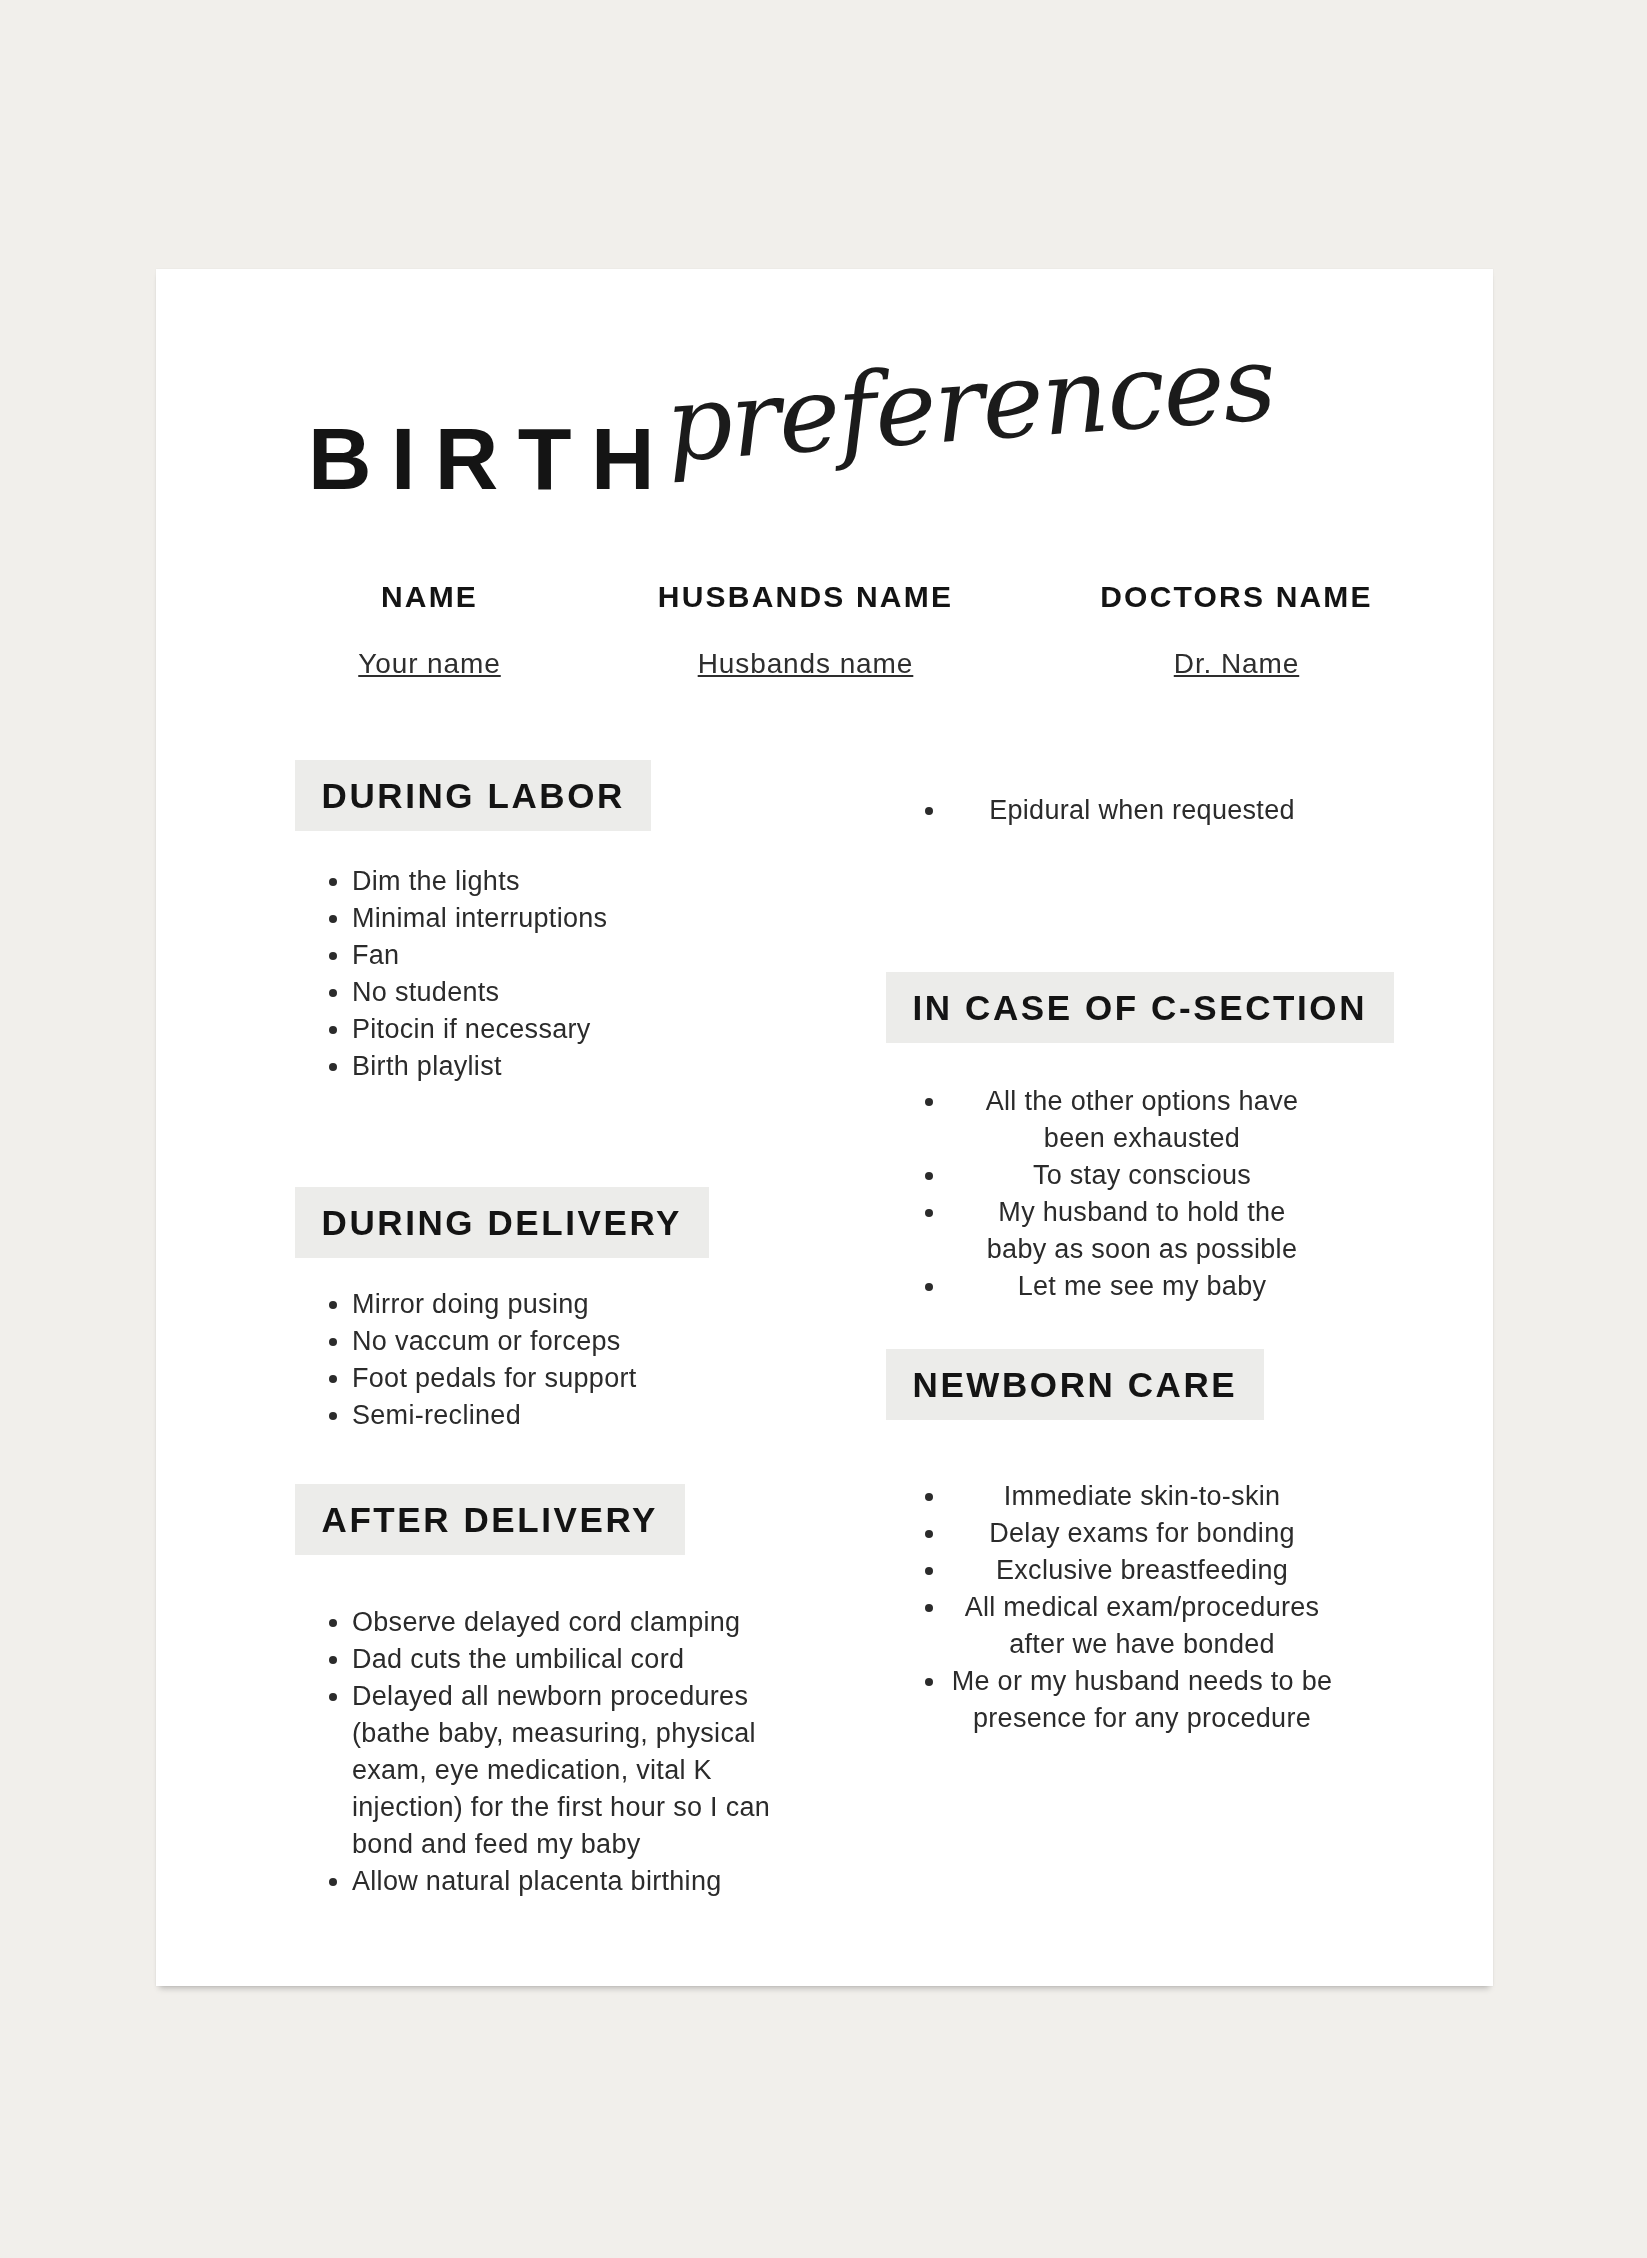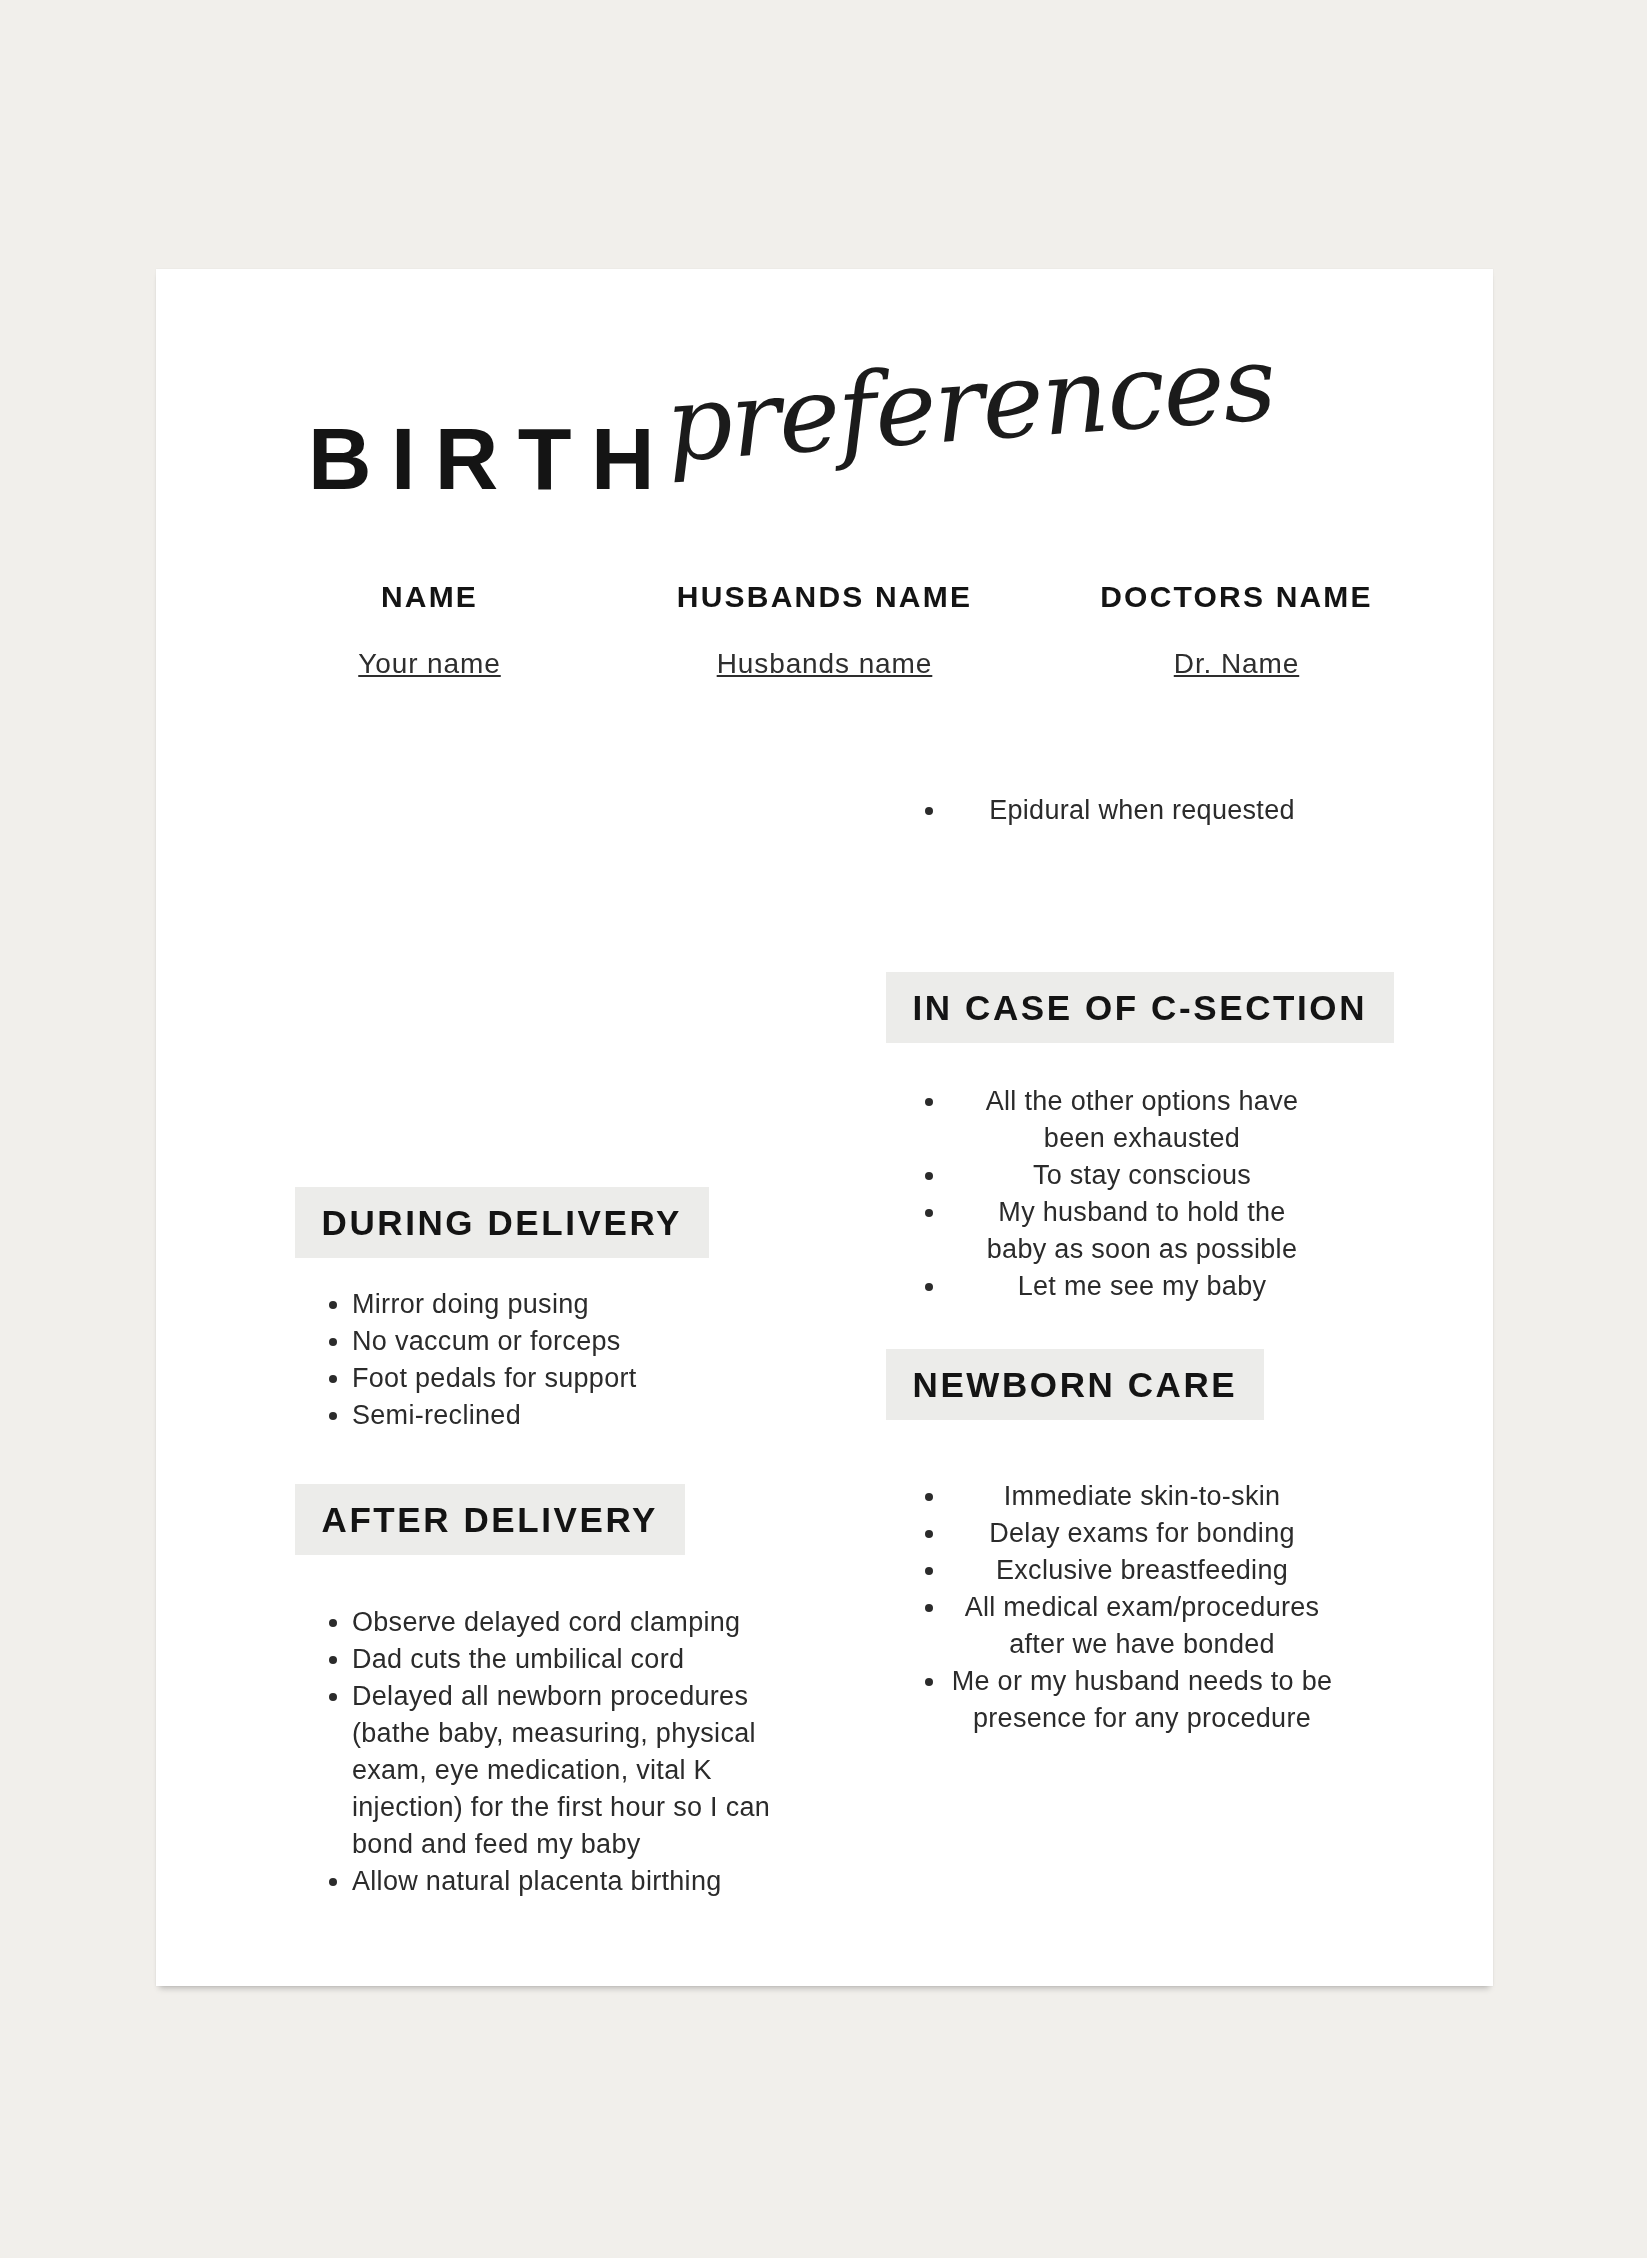--- a/index.html
+++ b/index.html
@@ -32,21 +32,21 @@
   }
   
   .name-col{position:absolute;width:371px;text-align:center;}
   .name-col .lbl{
     font-size:30px;font-weight:bold;letter-spacing:2.2px;color:#141414;
   }
   .name-col .val{
     margin-top:34px;font-size:28px;letter-spacing:0.9px;color:#2e2e2e;text-decoration:underline;
   }
   .nc1{left:88px;top:311px;}
-  .nc2{left:483px;top:311px;}
+  .nc2{left:464px;top:311px;}
   .nc3{left:895px;top:311px;}
   
   .section{position:absolute;}
   .sec-heading{
     display:inline-block;
     background:#ececea;
     color:#141414;
     font-size:35px;font-weight:bold;letter-spacing:2.6px;
     line-height:37px;
     padding:17px 26.5px;
@@ -90,20 +90,31 @@
     </div>
     <div class="name-col nc2">
       <div class="lbl">HUSBANDS NAME</div>
       <div class="val">Husbands name</div>
     </div>
     <div class="name-col nc3">
       <div class="lbl">DOCTORS NAME</div>
       <div class="val">Dr. Name</div>
     </div>
 
+    <div class="section col-left sec-l1">
+      <div class="sec-heading">DURING LABOR</div>
+      <ul class="bullet-list">
+          <li>Dim the lights</li>
+          <li>Minimal interruptions</li>
+          <li>Fan</li>
+          <li>No students</li>
+          <li>Pitocin if necessary</li>
+          <li>Birth playlist</li>
+        </ul>
+    </div>
 
     <div class="section col-left sec-l2">
       <div class="sec-heading">DURING DELIVERY</div>
       <ul class="bullet-list">
           <li>Mirror doing pusing</li>
           <li>No vaccum or forceps</li>
           <li>Foot pedals for support</li>
           <li>Semi-reclined</li>
         </ul>
     </div>

